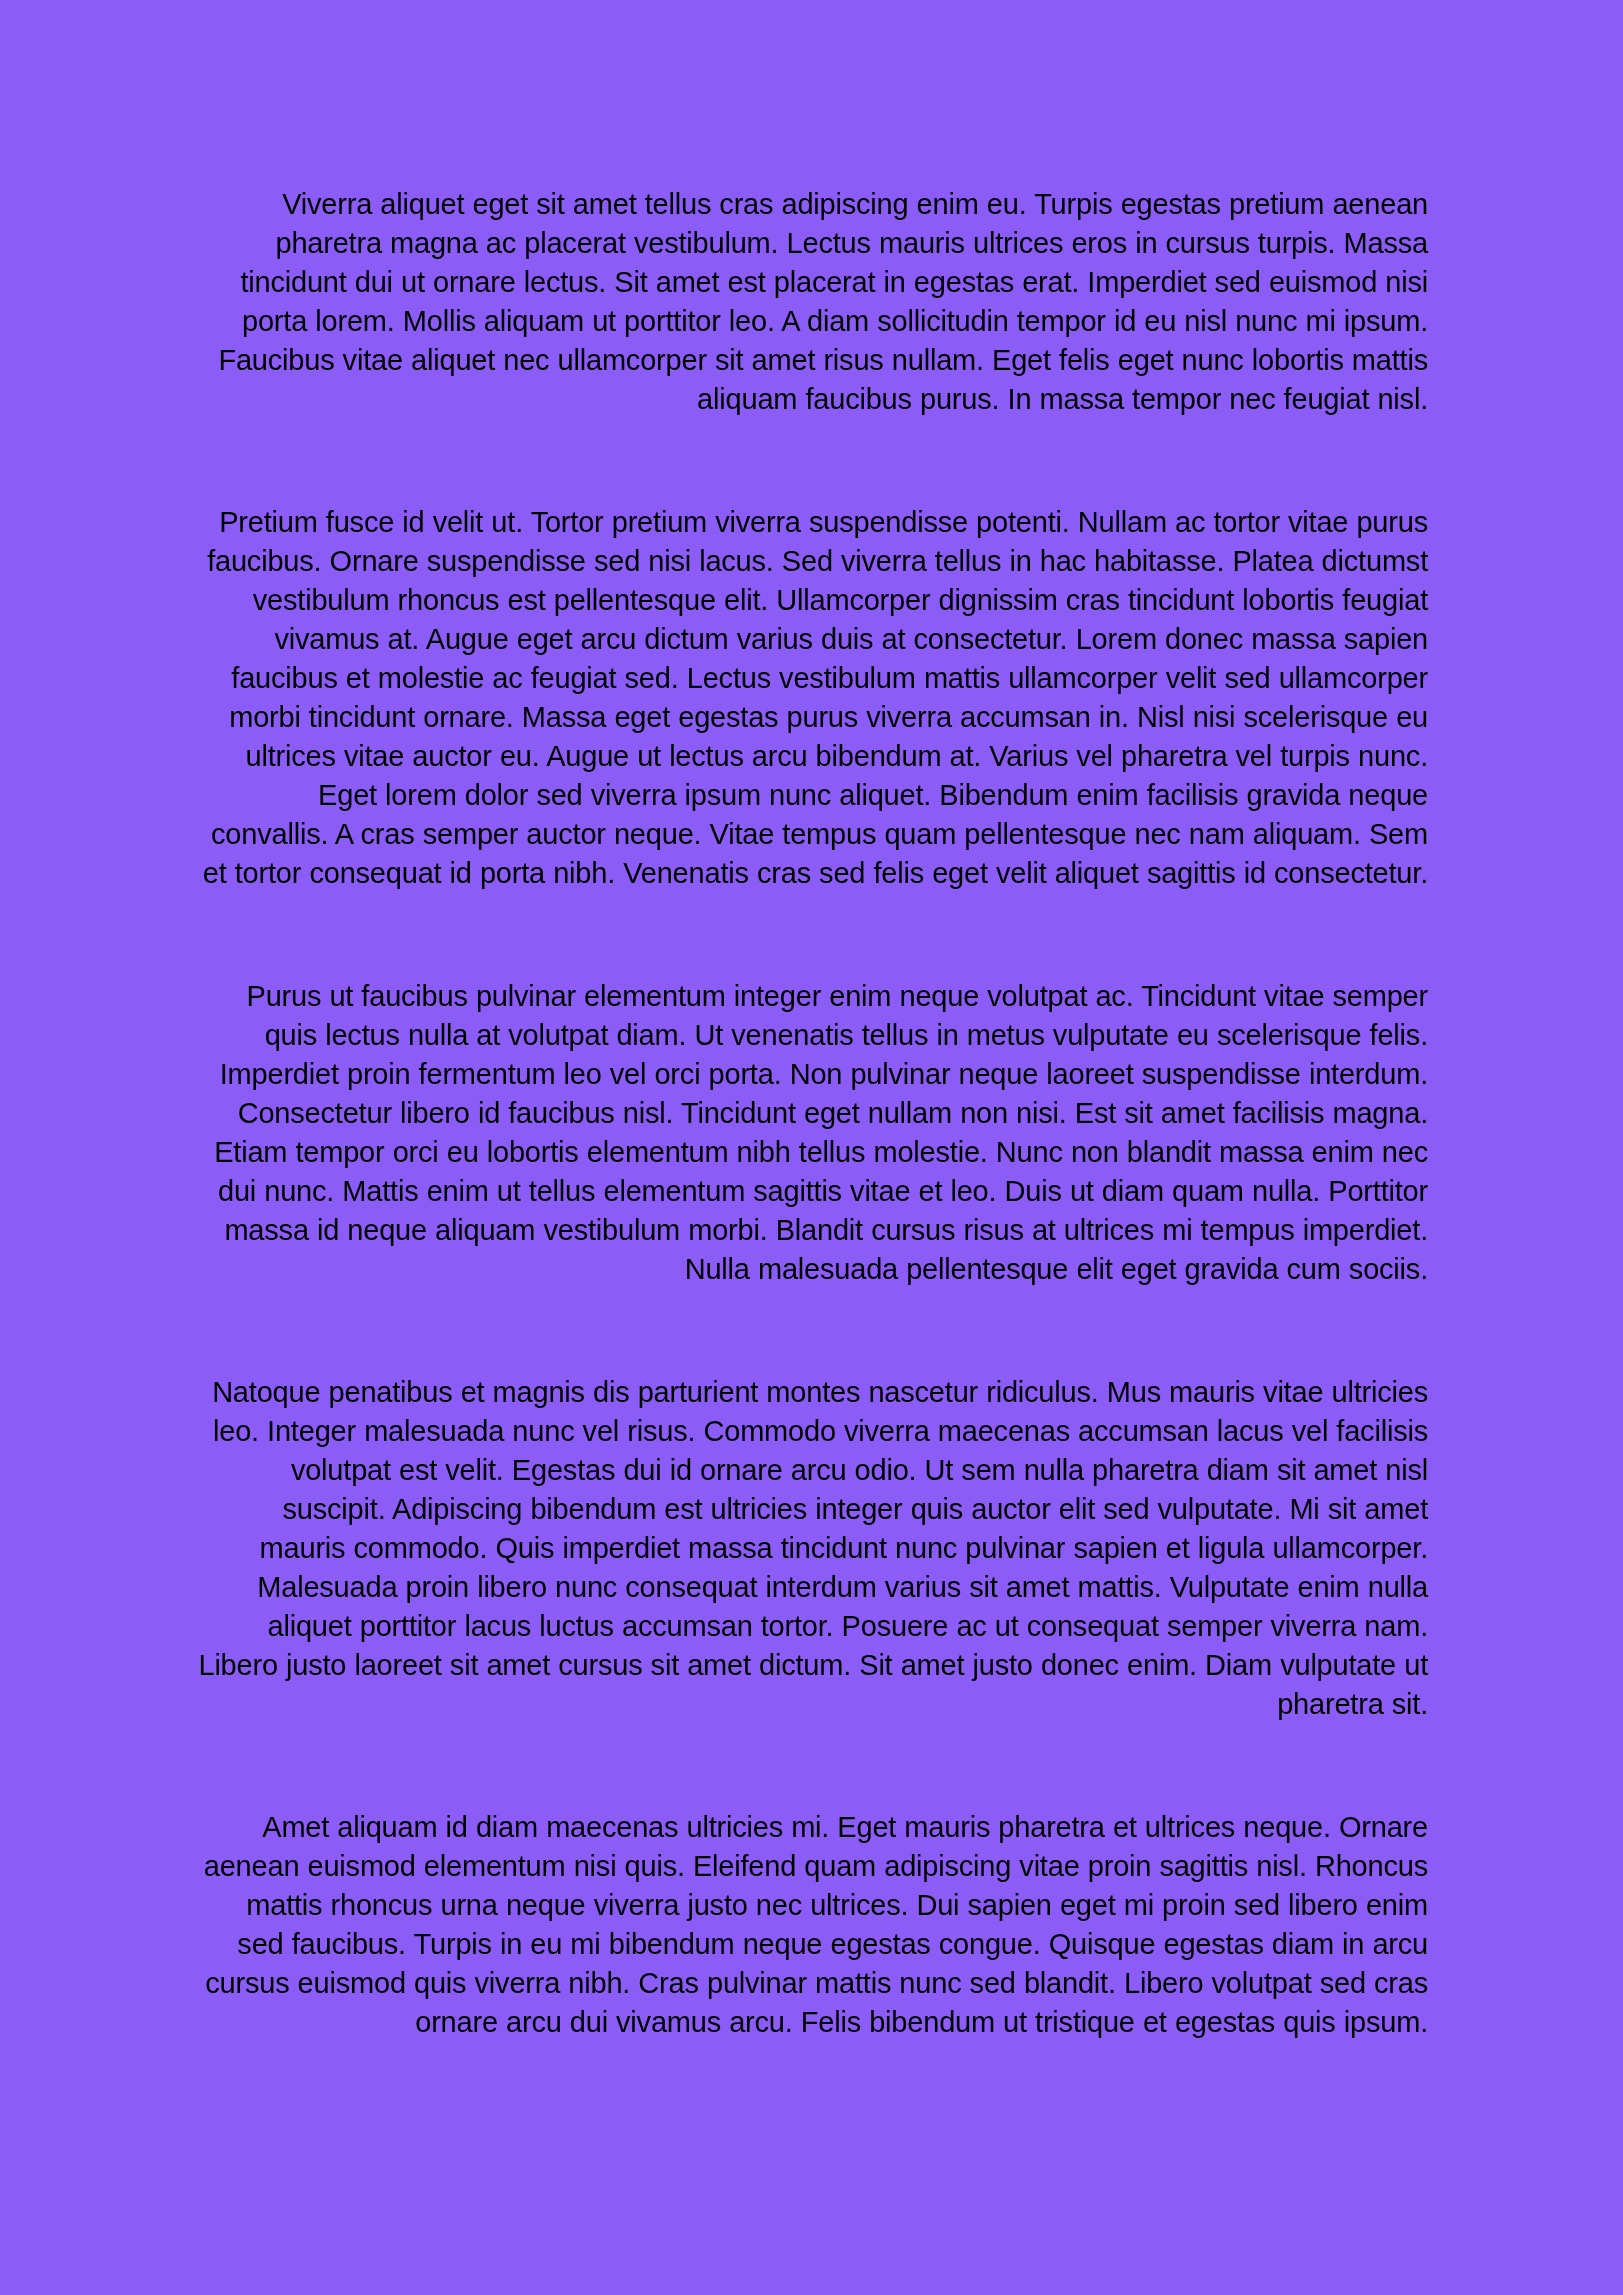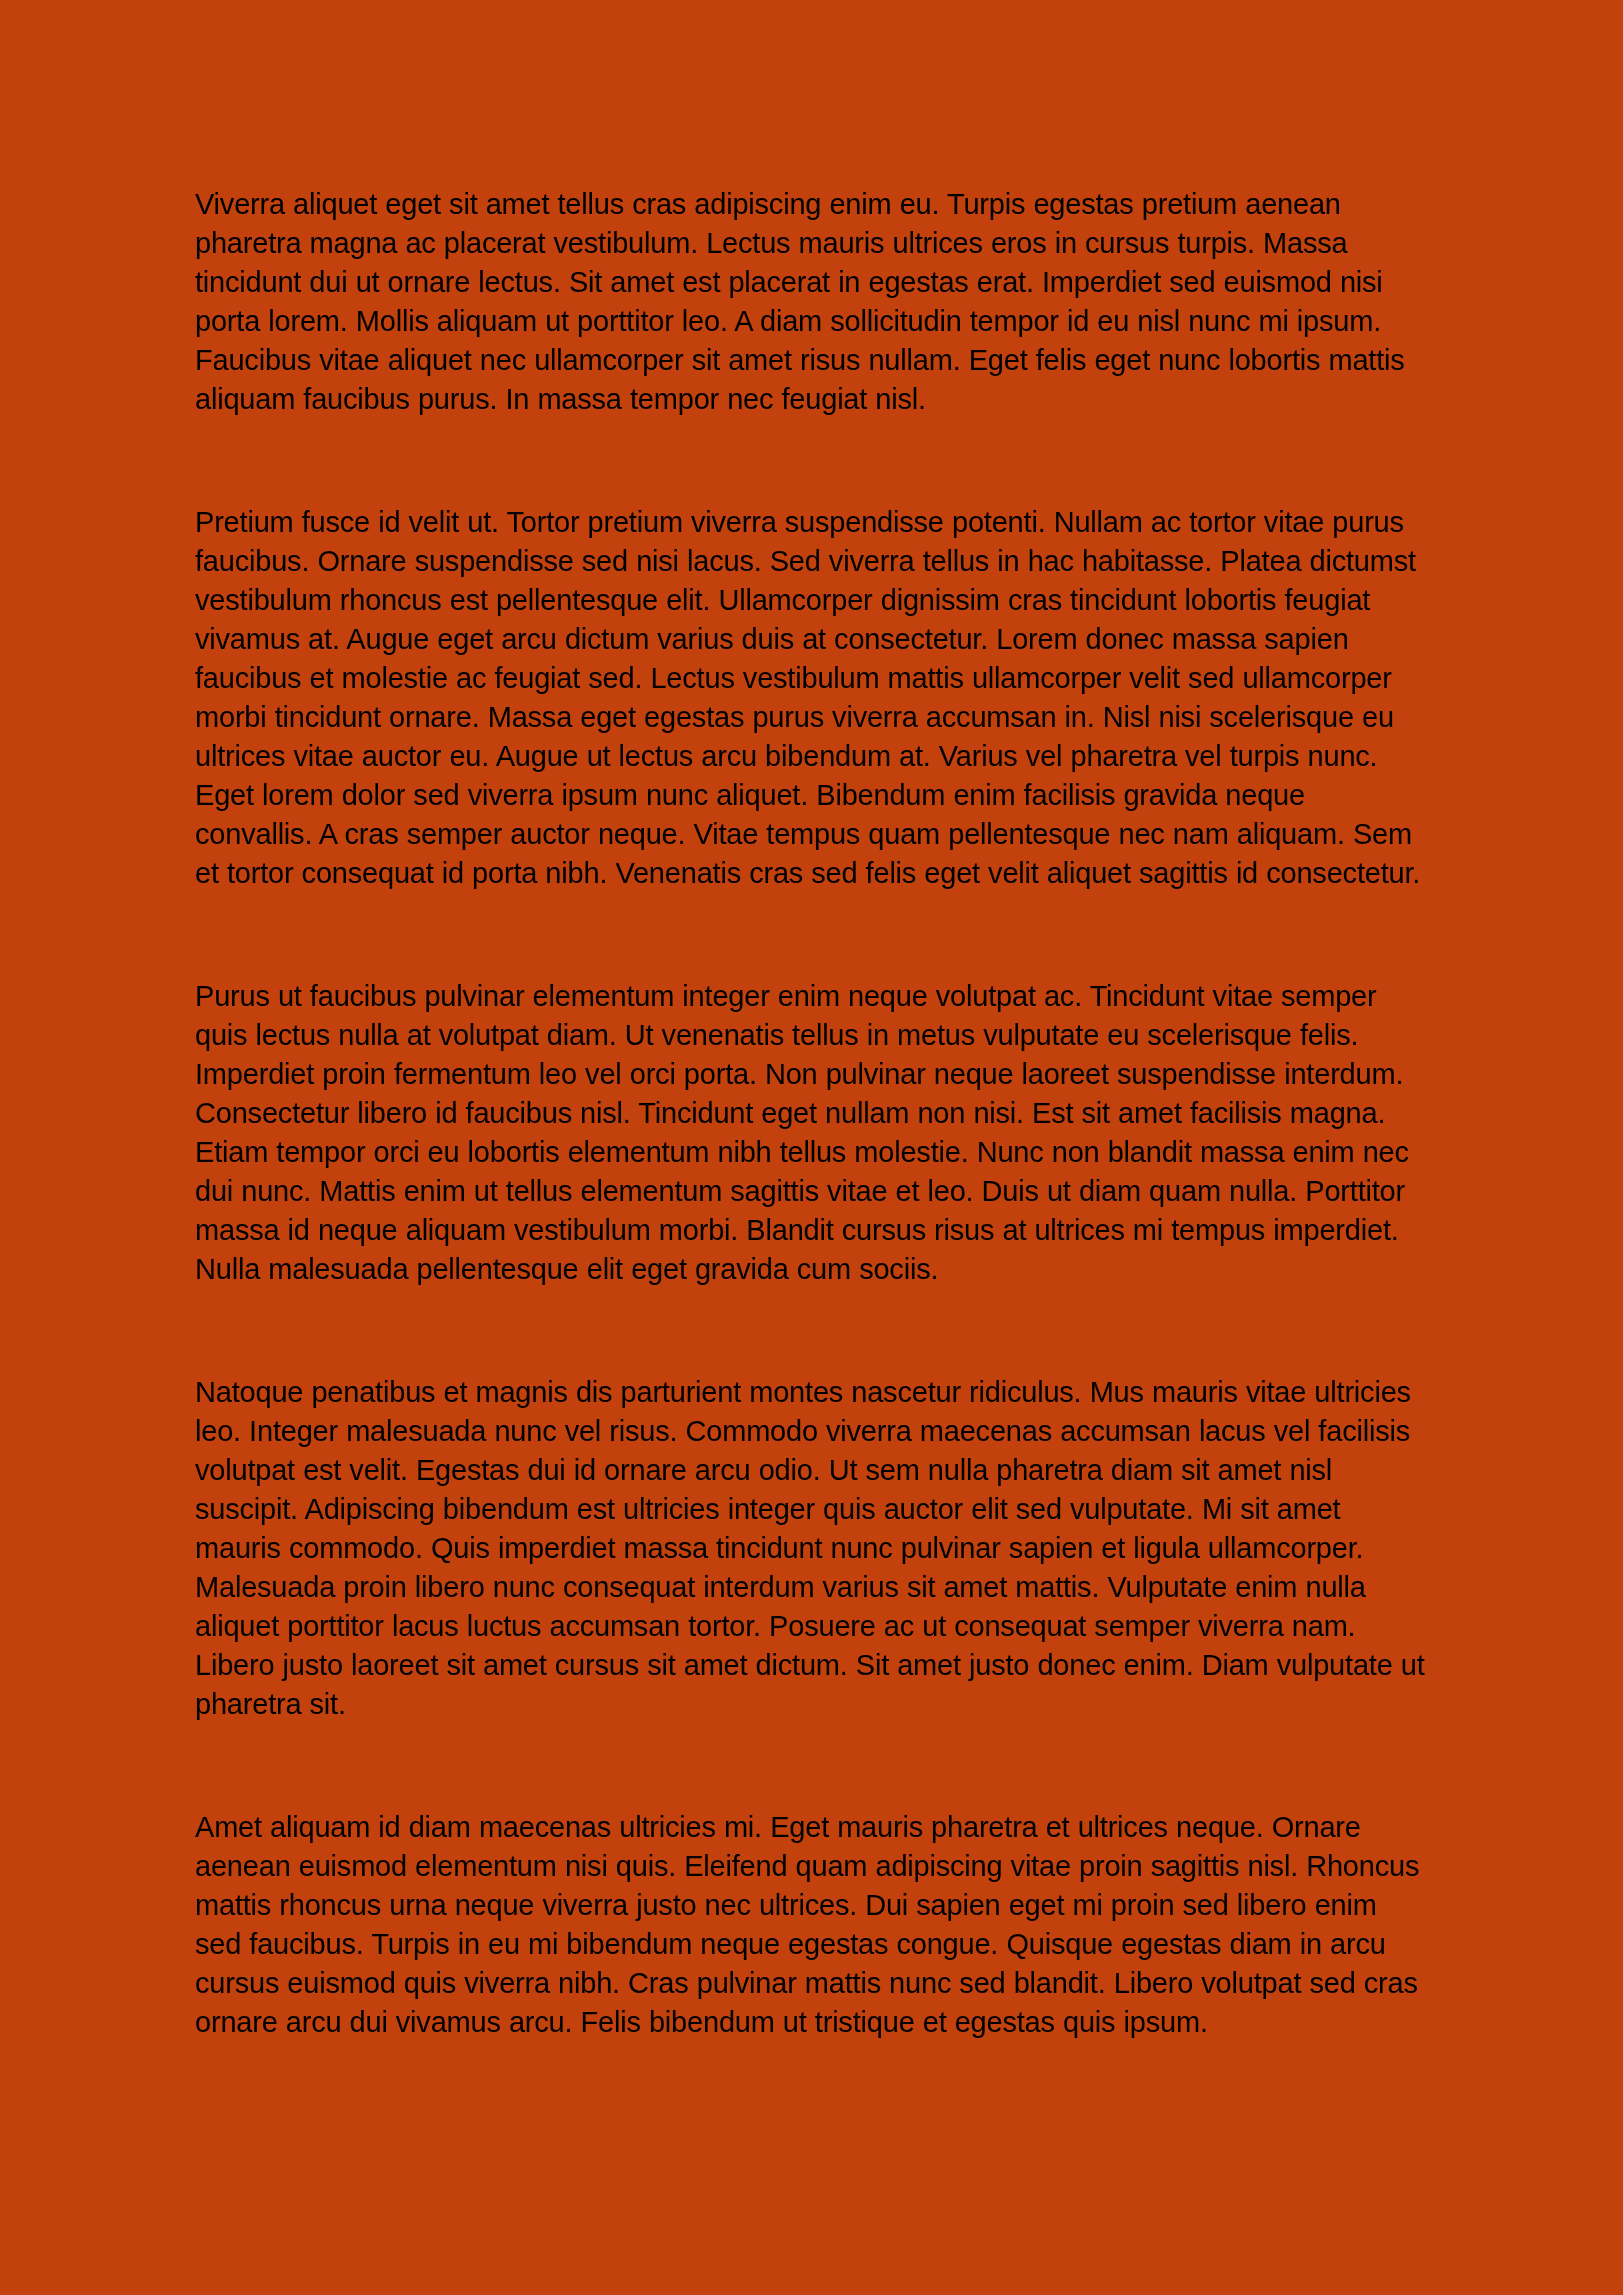--- a/index.html
+++ b/index.html
@@ -9,27 +9,27 @@
   }
   body {
     width: 1623px;
     height: 2295px;
     position: relative;
   }
   .page {
     box-sizing: border-box;
     width: 1623px;
     height: 2295px;
-    background: #c2410c;
+    background: #8b5cf6;
     padding: 185px 195px 131px 195px;
     font-family: "Liberation Sans", sans-serif;
     font-size: 29px;
     line-height: 39px;
     color: #000000;
-    text-align: left;
+    text-align: right;
   }
   .page p {
     margin: 0 0 84px 0;
     padding: 0;
     font-weight: 400;
     letter-spacing: -0.2px;
     word-spacing: 0.3px;
   }
   .page p:last-child {
     margin-bottom: 7px;

